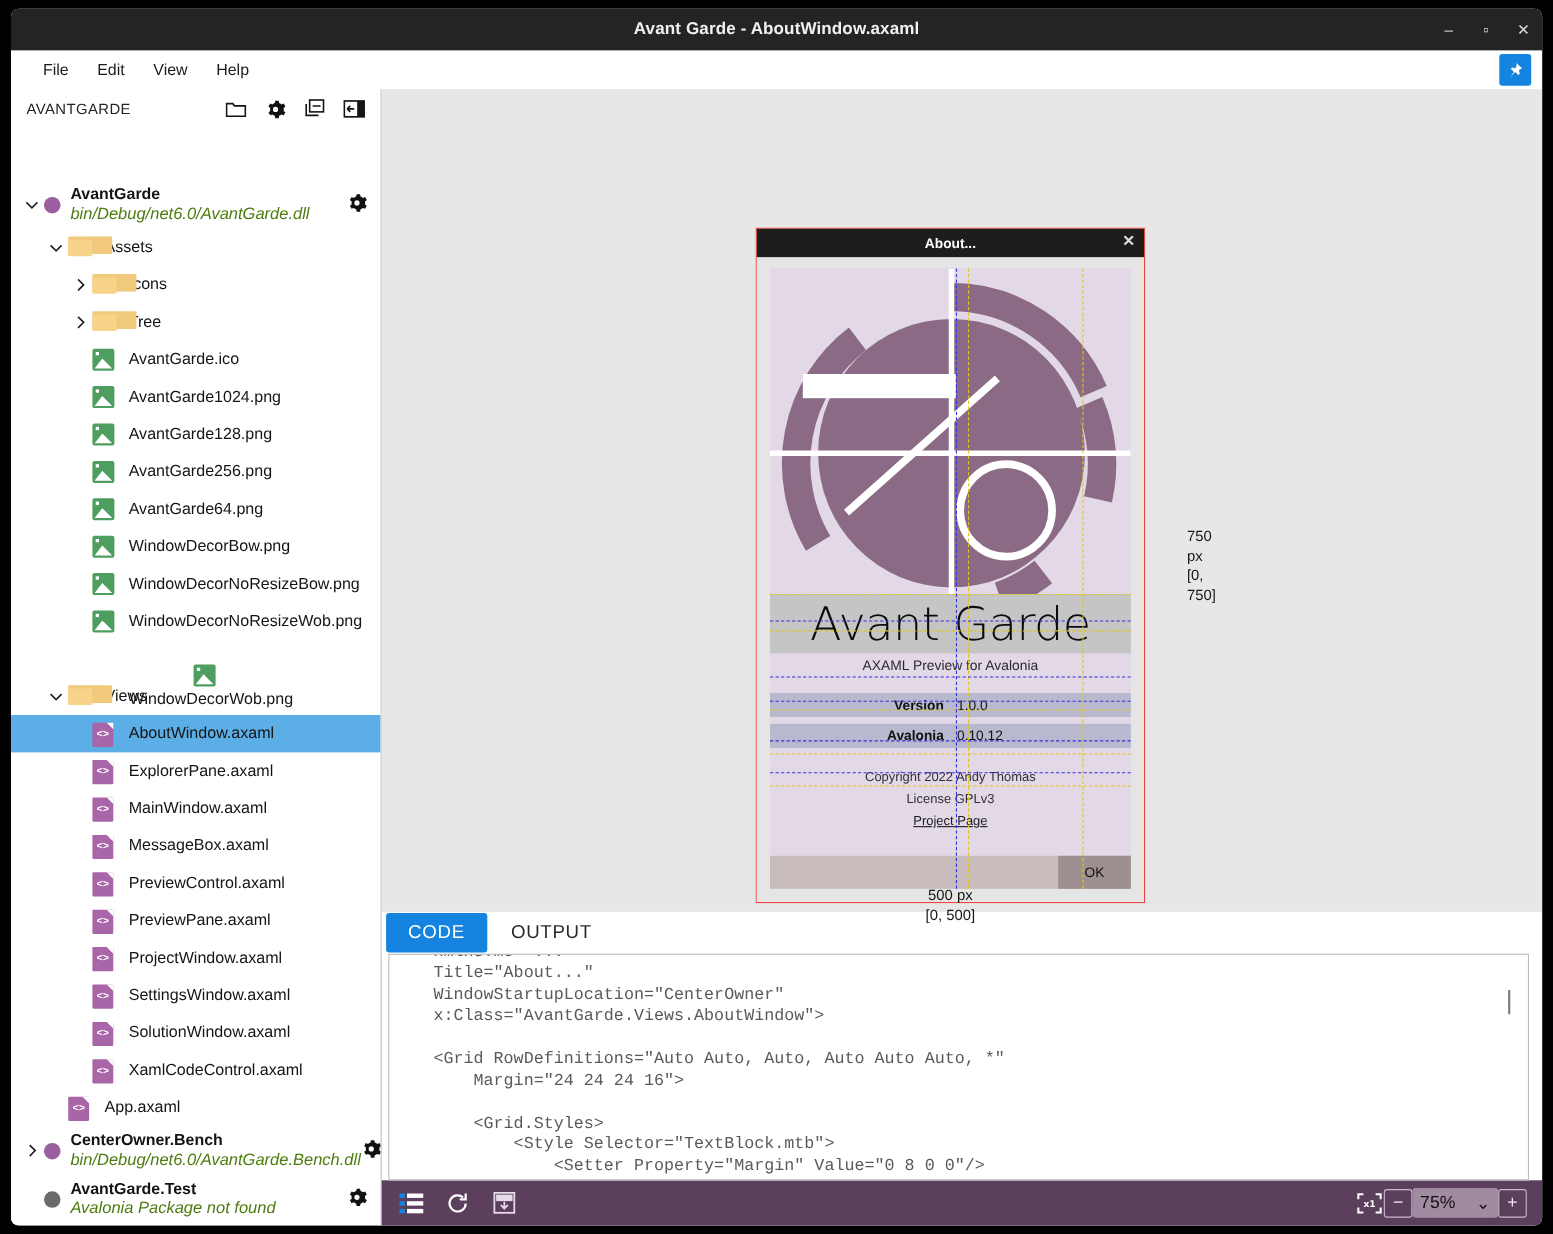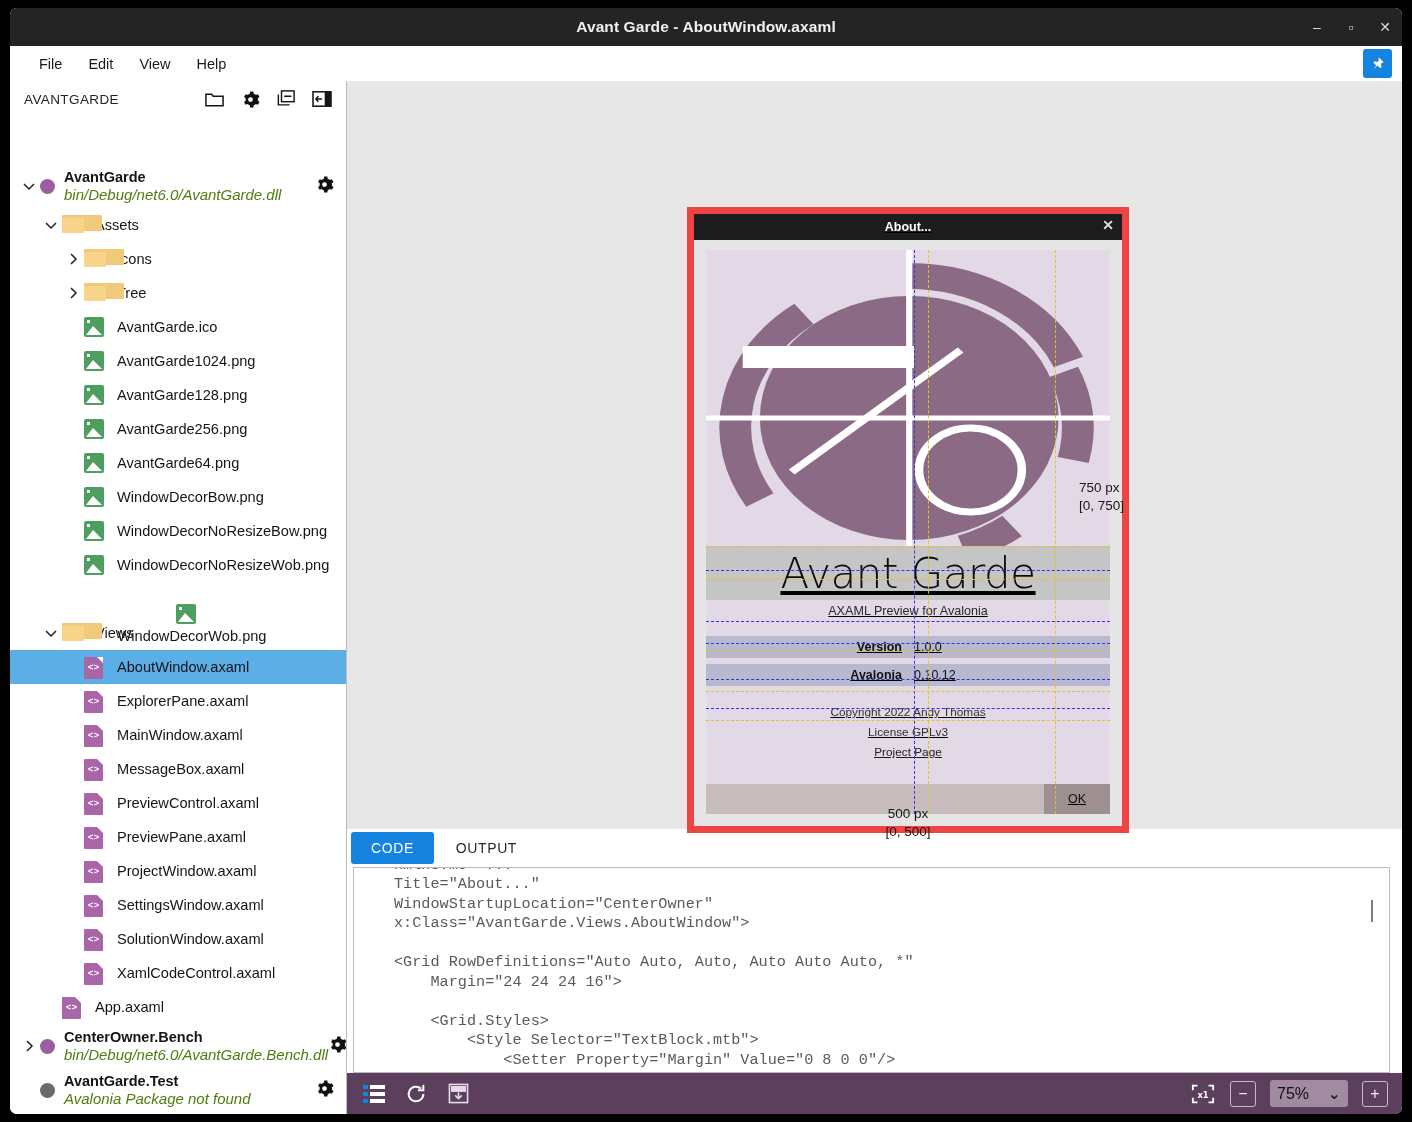--- a/index.html
+++ b/index.html
@@ -98,21 +98,21 @@
     display:flex;align-items:center;justify-content:center;color:#fff;font-size:9.5px;
     font-family:"Liberation Mono",monospace;font-weight:bold;}
   .xico:after{content:"";position:absolute;right:0;top:0;border-left:6px solid transparent;border-top:6px solid #fff;}
   
   .main { flex: 1; display: flex; flex-direction: column; min-width: 0; }
   .preview-area {
     flex: 1; background: #e7e7e7; position: relative; min-height: 0;
     display: flex; align-items: flex-start; justify-content: center;
   }
   .canvas-wrap { position: absolute; left: 340px; top: 126px; }
-  .pv-window { width: 442px; border: 7px solid #ef4444; background: #fff; text-decoration: underline; }
+  .pv-window { width: 354px; border: 1px solid #ef4444; background: #fff; }
   .pv-title {
     height: 26px; background: #1d1d1d; color: #fff; display: flex;
     align-items: center; justify-content: center; position: relative;
     font-size: 12.5px; font-weight: bold;
   }
   .pv-close { position: absolute; right: 8px; top: 3px; color: #ddd; font-size: 14px; }
   .pv-content { padding: 10px 12px 12px 12px; background: #e5e5e5; position: relative; }
   .pv-inner { position: relative; background: #e3d9e6; }
   .logo-box { position: relative; height: 296px; background: #e3d9e6; overflow: hidden; }
   .band-title {
@@ -151,40 +151,40 @@
   .dim-bottom {
     position:absolute; left: 0; right:0; top: 598px; text-align:center;
     font-size:13.5px; color:#161616; line-height:1.3;
   }
   
   .tabbar {
     height: 38px; flex: 0 0 38px; background:#fff; display:flex;
     align-items:center; padding-left: 4px; gap: 2px;
   }
   .tab {
-    padding: 8px 20px; font-size: 14px; color:#2a2a2a; cursor:default;
+    padding: 8px 20px; font-size: 17px; color:#2a2a2a; cursor:default;
     letter-spacing:.6px; border-radius:3px;text-align:right;
   }
   .tab.active { background:#1484e0; color:#fff; }
   .code-wrap {
     flex: 0 0 206px; margin: 0 12px 0 6px; border:1px solid #bcbcbc; background:#fff;
     position:relative; overflow:hidden;
   }
   pre.code {
     font-family:"Liberation Mono", monospace; font-size: 15.2px; color:#5a5a5a;
     line-height: 1.28; padding: 4px 0 0 40px; margin-top:-16px; white-space: pre;
   }
   .code-caret { position:absolute; right:16px; top:32px; width:2px; height:22px; background:#7d7d7d;}
   
   .bottombar {
     height: 41px; flex: 0 0 41px; background:#5c3f5c; display:flex;
     align-items:center; padding: 0 14px; gap: 16px;
   }
   .btool { width:26px; height:26px; display:flex; align-items:center; justify-content:center; cursor:default;}
-  .zoom-group { margin-left:auto; display:flex; align-items:center; gap:14px;}
+  .zoom-group { margin-left:auto; display:flex; align-items:center; gap:0;}
   .zsel {
     width:78px; height:27px; background:#a08ba0; border-radius:3px; display:flex;
     align-items:center; justify-content:space-between; padding: 0 7px;
     font-size:16px; color:#111;
   }
   .zbtn {
     width:26px; height:26px; border:1.6px solid #cbb8cb; border-radius:3px;
     display:flex; align-items:center; justify-content:center; color:#f0e6f0;
     font-size:16px; line-height:1;
   }

